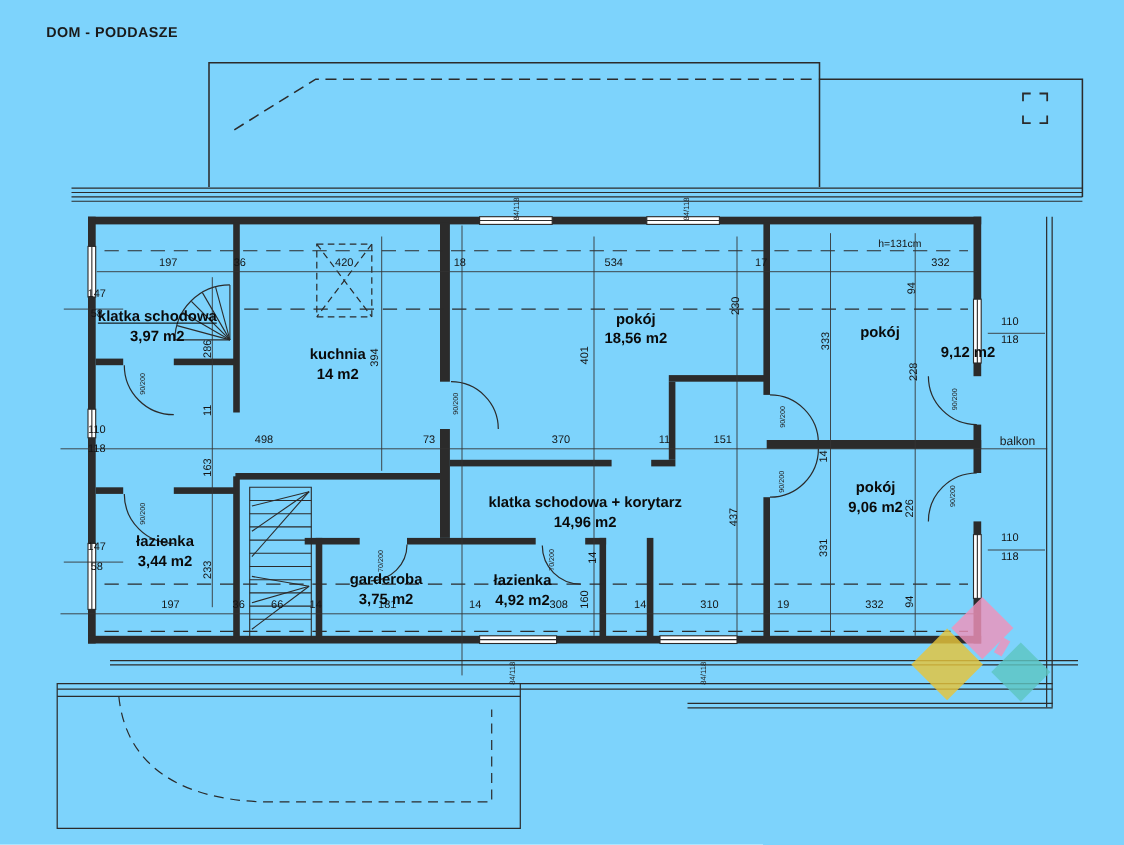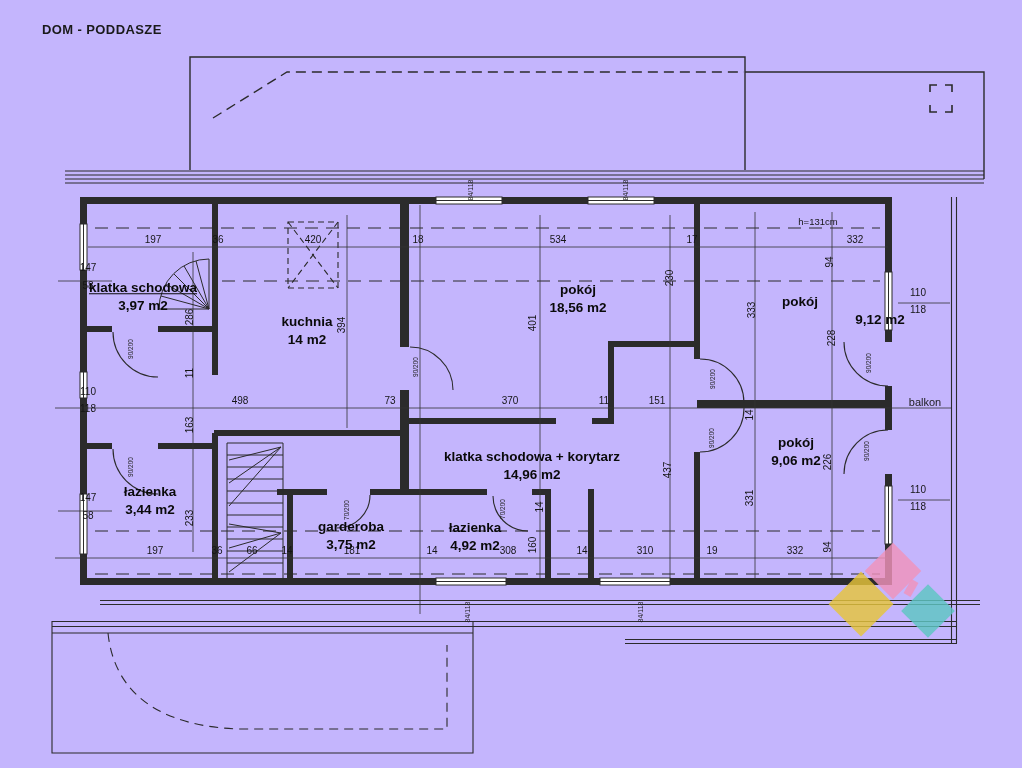--- a/index.html
+++ b/index.html
@@ -1,16 +1,16 @@
 <!DOCTYPE html>
 <html><head>
 <meta charset="utf-8">
 <style>
   html,body{margin:0;padding:0;background:#fff;}
-  #stage{position:relative;width:1022px;height:768px;background:#c4b5fd;overflow:hidden;
+  #stage{position:relative;width:1022px;height:768px;background:#7dd3fc;overflow:hidden;
          font-family:"Liberation Sans",sans-serif;color:#111;}
   #plan-svg{position:absolute;left:0;top:0;}
   #labels-layer{position:absolute;left:0;top:0;width:100%;height:100%;pointer-events:none;}
   .title{position:absolute;left:42px;top:22px;font-size:13px;font-weight:bold;letter-spacing:.4px;color:#1a1a1a;}
   .dim{position:absolute;font-size:10px;color:#151515;white-space:nowrap;
        transform:translate(-50%,-50%);line-height:1;}
   .dim.rot{transform:translate(-50%,-50%) rotate(-90deg);}
   .dim.door{font-size:6.5px;color:#222;}
   .dim.win{font-size:7px;color:#222;}
   .dim.note{font-size:9.5px;margin-left:12px;}

